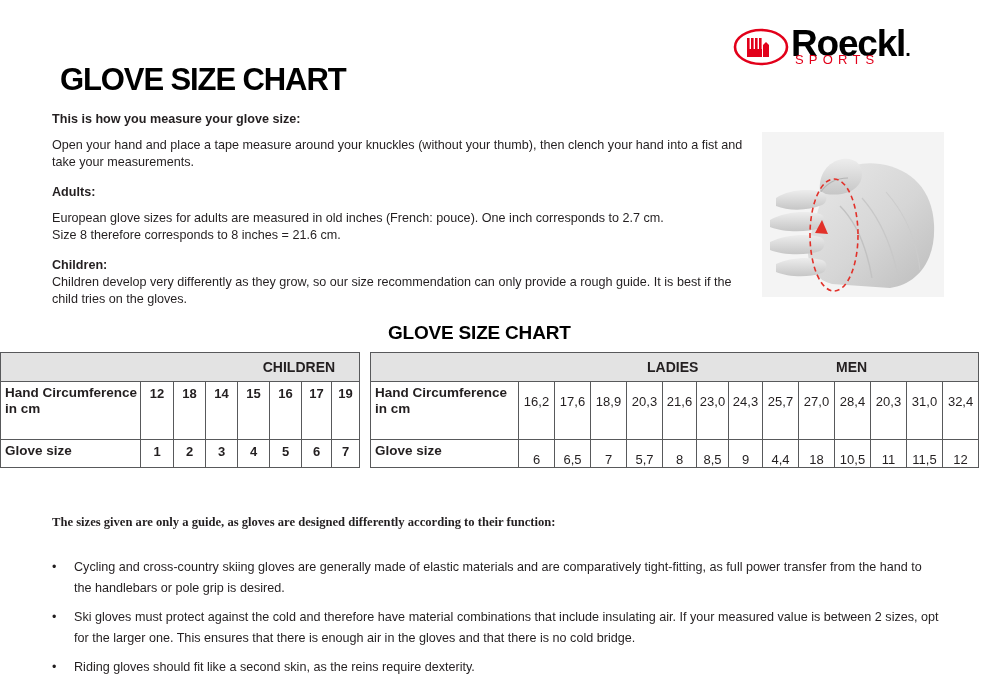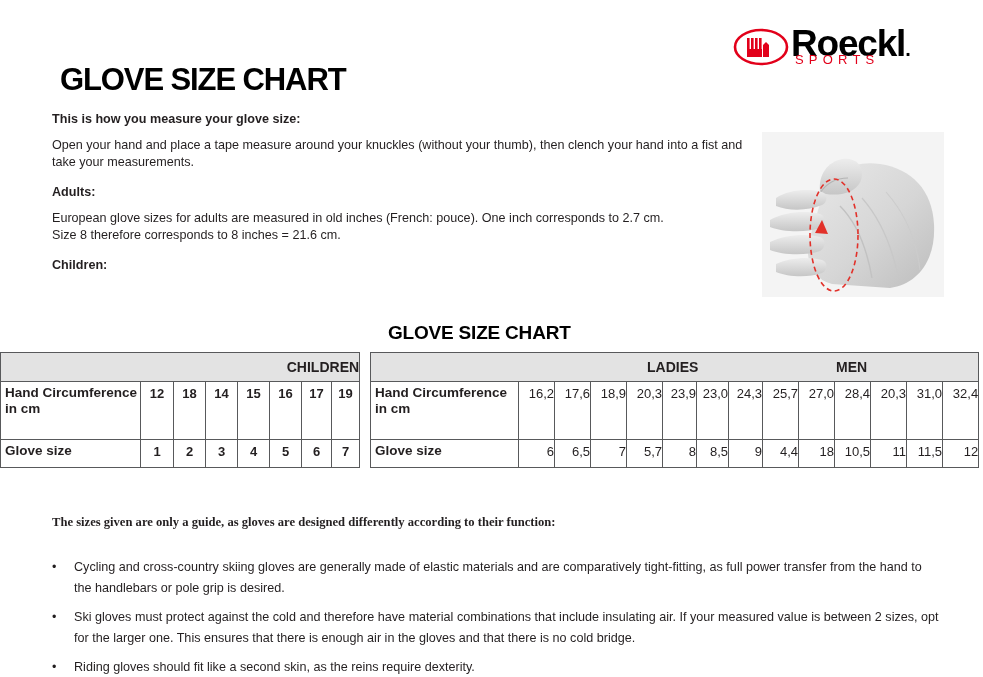--- a/index.html
+++ b/index.html
@@ -125,21 +125,21 @@
     padding: 0;
     vertical-align: top;
   }
   .hdr-cell {
     background: #e3e3e3;
     height: 28px;
     text-align: right;
     font-weight: bold;
     font-size: 14px;
     vertical-align: middle;
-    padding-right: 0;
+    padding-right: 24px;
     color: #231f20;
   }
   .hdr-center {
     background: #e3e3e3;
     height: 28px;
     font-weight: bold;
     font-size: 14px;
     vertical-align: middle;
     color: #231f20;
     position: relative;
@@ -150,23 +150,23 @@
     transform: translateY(-50%);
     white-space: nowrap;
   }
   .row-label {
     font-weight: bold;
     font-size: 13.5px;
     line-height: 16px;
     padding: 3px 0 3px 4px;
   }
   .val {
-    text-align: right;
+    text-align: center;
     vertical-align: top;
-    padding-top: 4px;
+    padding-top: 12px;
     line-height: 15px;
     word-break: break-word;
   }
   .val-b {
     text-align: center;
     vertical-align: top;
     padding-top: 4px;
     font-weight: bold;
     line-height: 15px;
   }
@@ -237,20 +237,21 @@
   <h2>This is how you measure your glove size:</h2>
   <div class="sp-8"></div>
   <p>Open your hand and place a tape measure around your knuckles (without your thumb), then clench your hand into a fist and take your measurements.</p>
   <div class="sp-12"></div>
   <h2>Adults:</h2>
   <div class="sp-8"></div>
   <p>European glove sizes for adults are measured in old inches (French: pouce). One inch corresponds to 2.7 cm.</p>
   <p>Size 8 therefore corresponds to 8 inches = 21.6 cm.</p>
   <div class="sp-12"></div>
   <h2>Children:</h2>
+  <p class="lh-wide">Children develop very differently as they grow, so our size recommendation can only provide a rough guide. It is best if the child tries on the gloves.</p>
 </div>
 
 <div class="hand-photo">
   <svg viewBox="0 0 182 165" width="182" height="165">
     <rect x="0" y="0" width="182" height="165" fill="#f4f4f4"></rect>
     <defs>
       <linearGradient id="skin" x1="0" y1="0" x2="1" y2="1">
         <stop offset="0%" stop-color="#e9e9e9"></stop>
         <stop offset="55%" stop-color="#d6d6d6"></stop>
         <stop offset="100%" stop-color="#bdbdbd"></stop>
@@ -344,21 +345,21 @@
         <span class="hdr-label" style="left:276px">LADIES</span>
         <span class="hdr-label" style="left:465px">MEN</span>
       </td>
     </tr>
     <tr class="r-circ-a">
       <td class="row-label">Hand Circumference in cm</td>
       <td class="val">16,2</td>
       <td class="val">17,6</td>
       <td class="val">18,9</td>
       <td class="val">20,3</td>
-      <td class="val">23,9</td>
+      <td class="val">21,6</td>
       <td class="val">23,0</td>
       <td class="val">24,3</td>
       <td class="val">25,7</td>
       <td class="val">27,0</td>
       <td class="val">28,4</td>
       <td class="val">20,3</td>
       <td class="val">31,0</td>
       <td class="val">32,4</td>
     </tr>
     <tr class="r-size-a">

